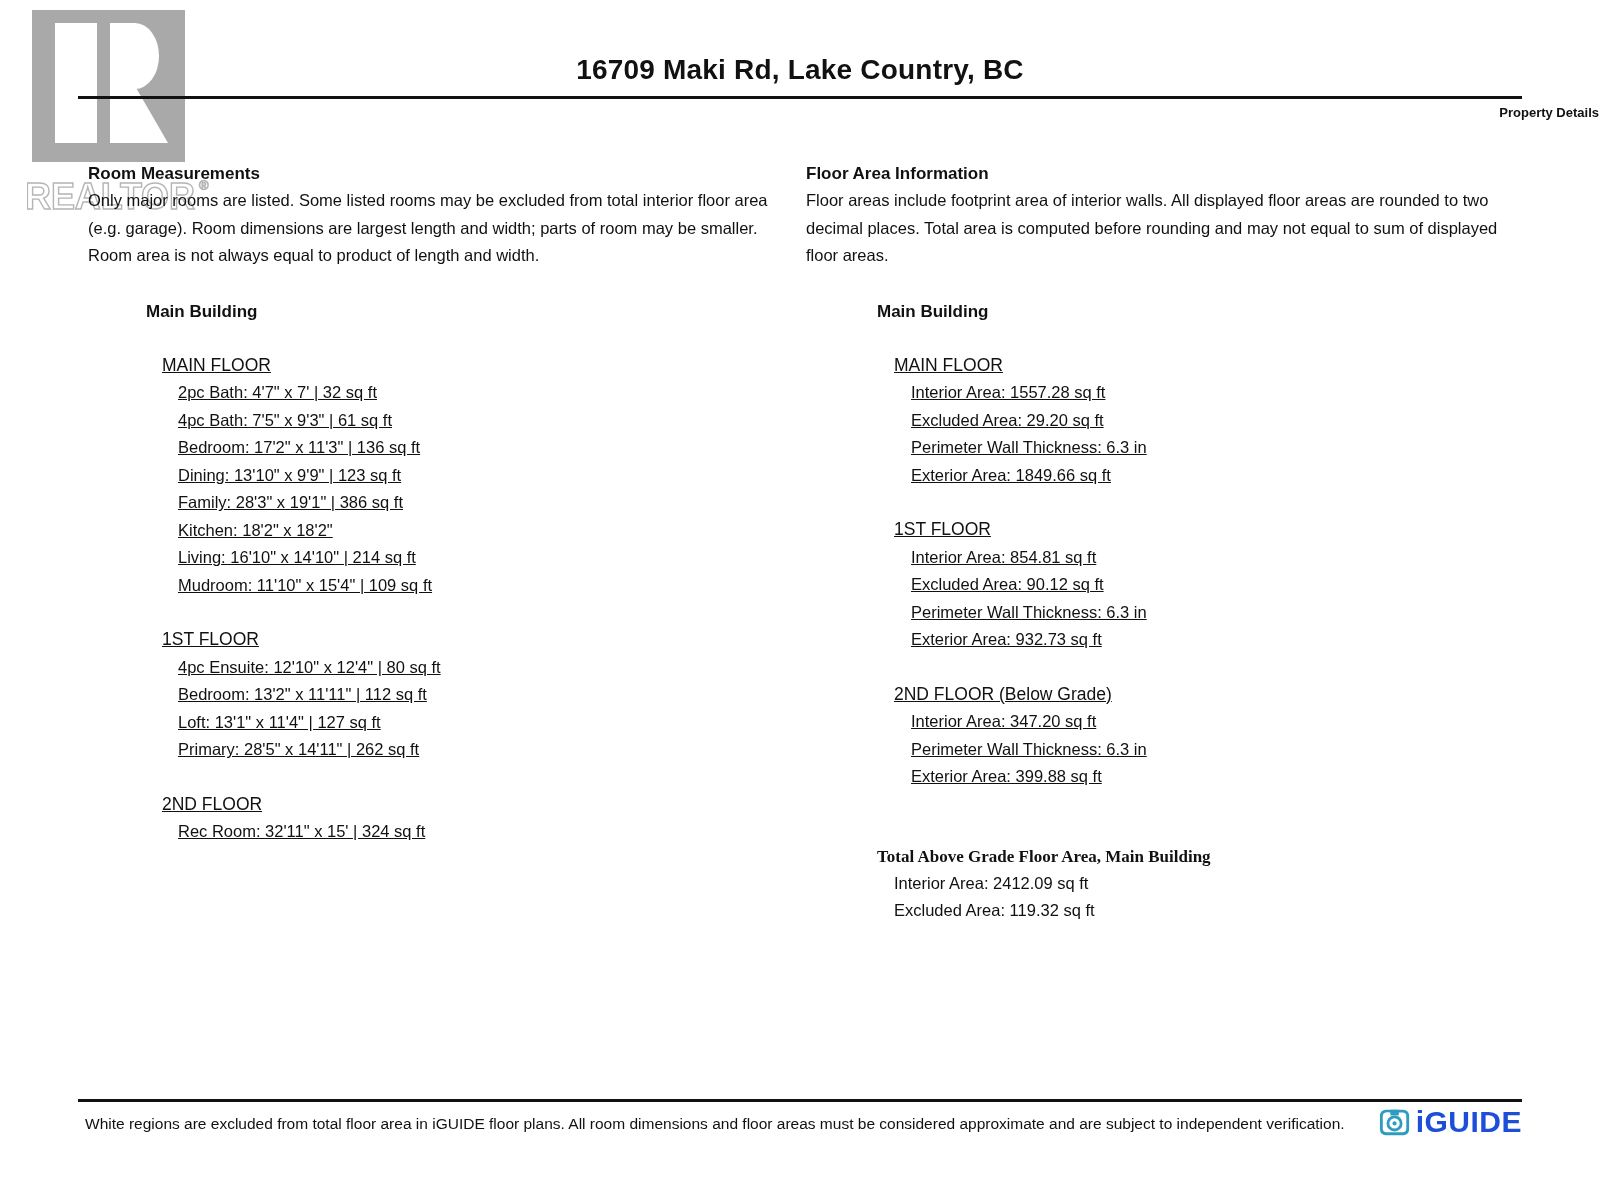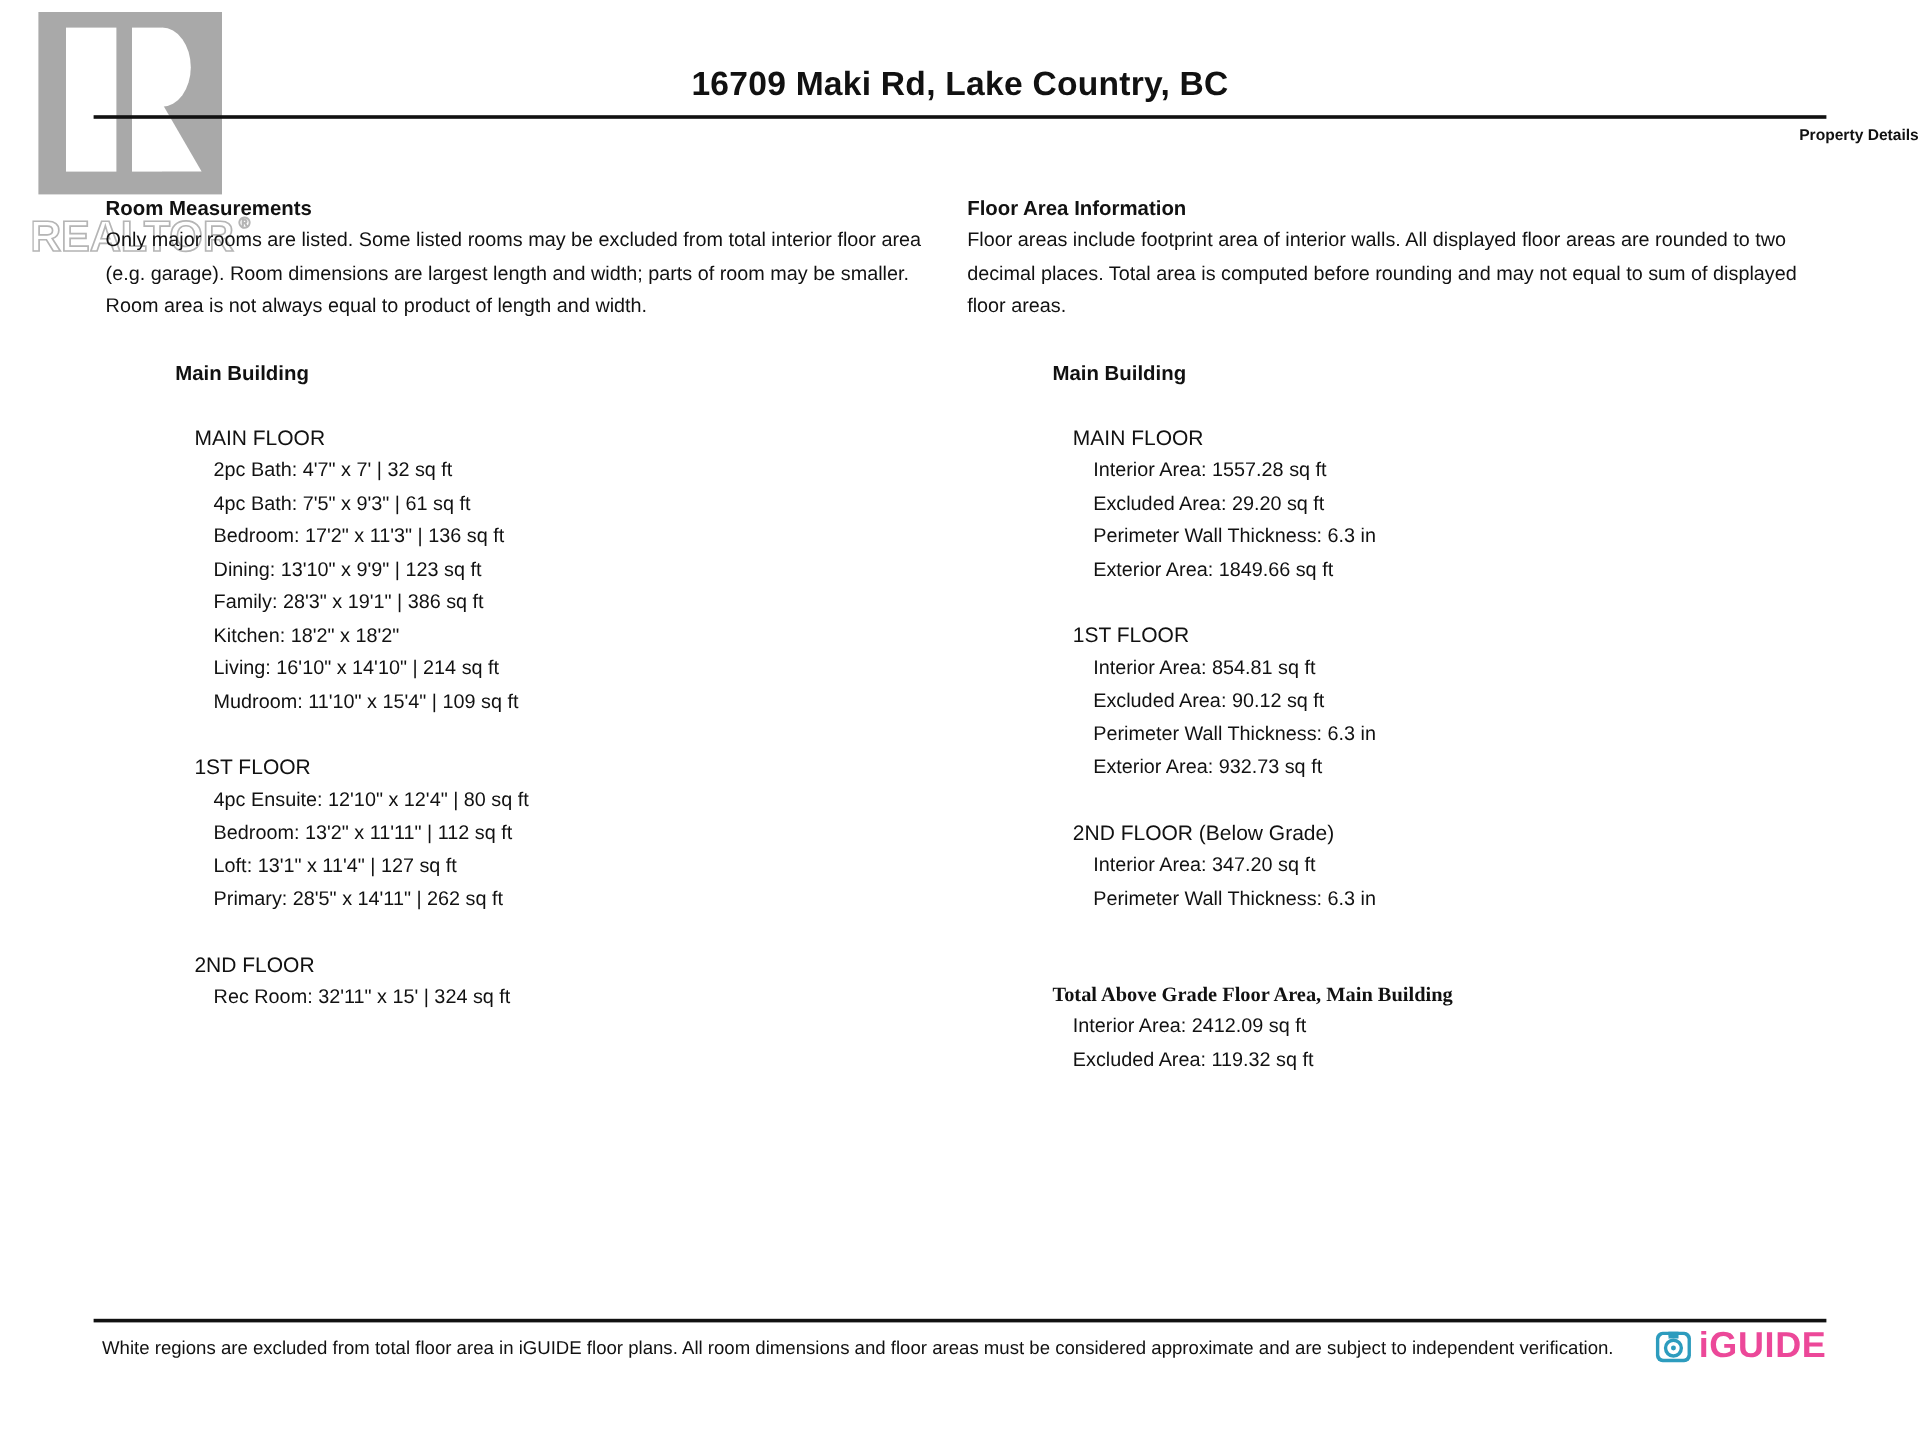--- a/index.html
+++ b/index.html
@@ -22,42 +22,42 @@
   .col-left  { left:88px;  width:700px; }
   .col-right { left:806px; width:695px; }
 
   .section-heading { font-size:17px; font-weight:bold; line-height:27px; }
   .section-desc    { font-size:16.5px; line-height:27.6px; }
 
   .building-name { font-size:17px; font-weight:bold; line-height:27px; margin-top:28px; }
   .col-left  .building-name { padding-left:58px; }
   .col-right .building-name { padding-left:71px; }
 
-  .floor { margin-top:27px; }
+  .floor { margin-top:27px;text-decoration:underline; }
   .floor:first-of-type { margin-top:0; }
   .floor-name { font-size:17.5px; line-height:27.5px; }
   .col-left  .floor-name { padding-left:74px; }
   .col-right .floor-name { padding-left:88px; }
 
   .line { font-size:16.5px; line-height:27.5px; }
   .col-left  .line { padding-left:90px; }
   .col-right .line { padding-left:105px; }
 
   .total-block { margin-top:52px; }
   .total-heading { font-size:17px; font-weight:bold; line-height:27px; padding-left:71px;font-family:Liberation Serif, serif; }
   .total-block .line { padding-left:88px; }
 
   
   .footer-rule { position:absolute; left:78px; top:1099px; width:1444px; height:3px;
                  background:#111; z-index:2; }
   .footer-disclaimer { position:absolute; left:85px; top:1113px; font-size:15.5px;
                        line-height:22px; z-index:2; }
   .brand { position:absolute; right:78px; top:1105px; display:flex; align-items:center;
            gap:5px; z-index:2; }
-  .brand-word { font-size:30px; font-weight:bold; color:#ec4899; letter-spacing:0.5px; }
+  .brand-word { font-size:30px; font-weight:bold; color:#1d4ed8; letter-spacing:0.5px; }
 </style>
 </head>
 <body>
 
 <div class="watermark">
   <svg width="215" height="215" viewBox="0 0 215 215">
     <rect x="5" y="2" width="153" height="152" fill="#A9A9A9"></rect>
     <rect x="28" y="15" width="42" height="120" fill="#ffffff"></rect>
     <rect x="83" y="15" width="25" height="120" fill="#ffffff"></rect>
     <path d="M108,15 A24,33 0 0 1 108,81 Z" fill="#ffffff"></path>
@@ -122,20 +122,21 @@
     <div class="line">Interior Area: 854.81 sq ft</div>
     <div class="line">Excluded Area: 90.12 sq ft</div>
     <div class="line">Perimeter Wall Thickness: 6.3 in</div>
     <div class="line">Exterior Area: 932.73 sq ft</div>
   </div>
 
   <div class="floor">
     <div class="floor-name">2ND FLOOR (Below Grade)</div>
     <div class="line">Interior Area: 347.20 sq ft</div>
     <div class="line">Perimeter Wall Thickness: 6.3 in</div>
+    <div class="line">Exterior Area: 399.88 sq ft</div>
   </div>
 
   <div class="total-block">
     <div class="total-heading">Total Above Grade Floor Area, Main Building</div>
     <div class="line">Interior Area: 2412.09 sq ft</div>
     <div class="line">Excluded Area: 119.32 sq ft</div>
   </div>
 </section>
 
 <div class="footer-rule"></div>

